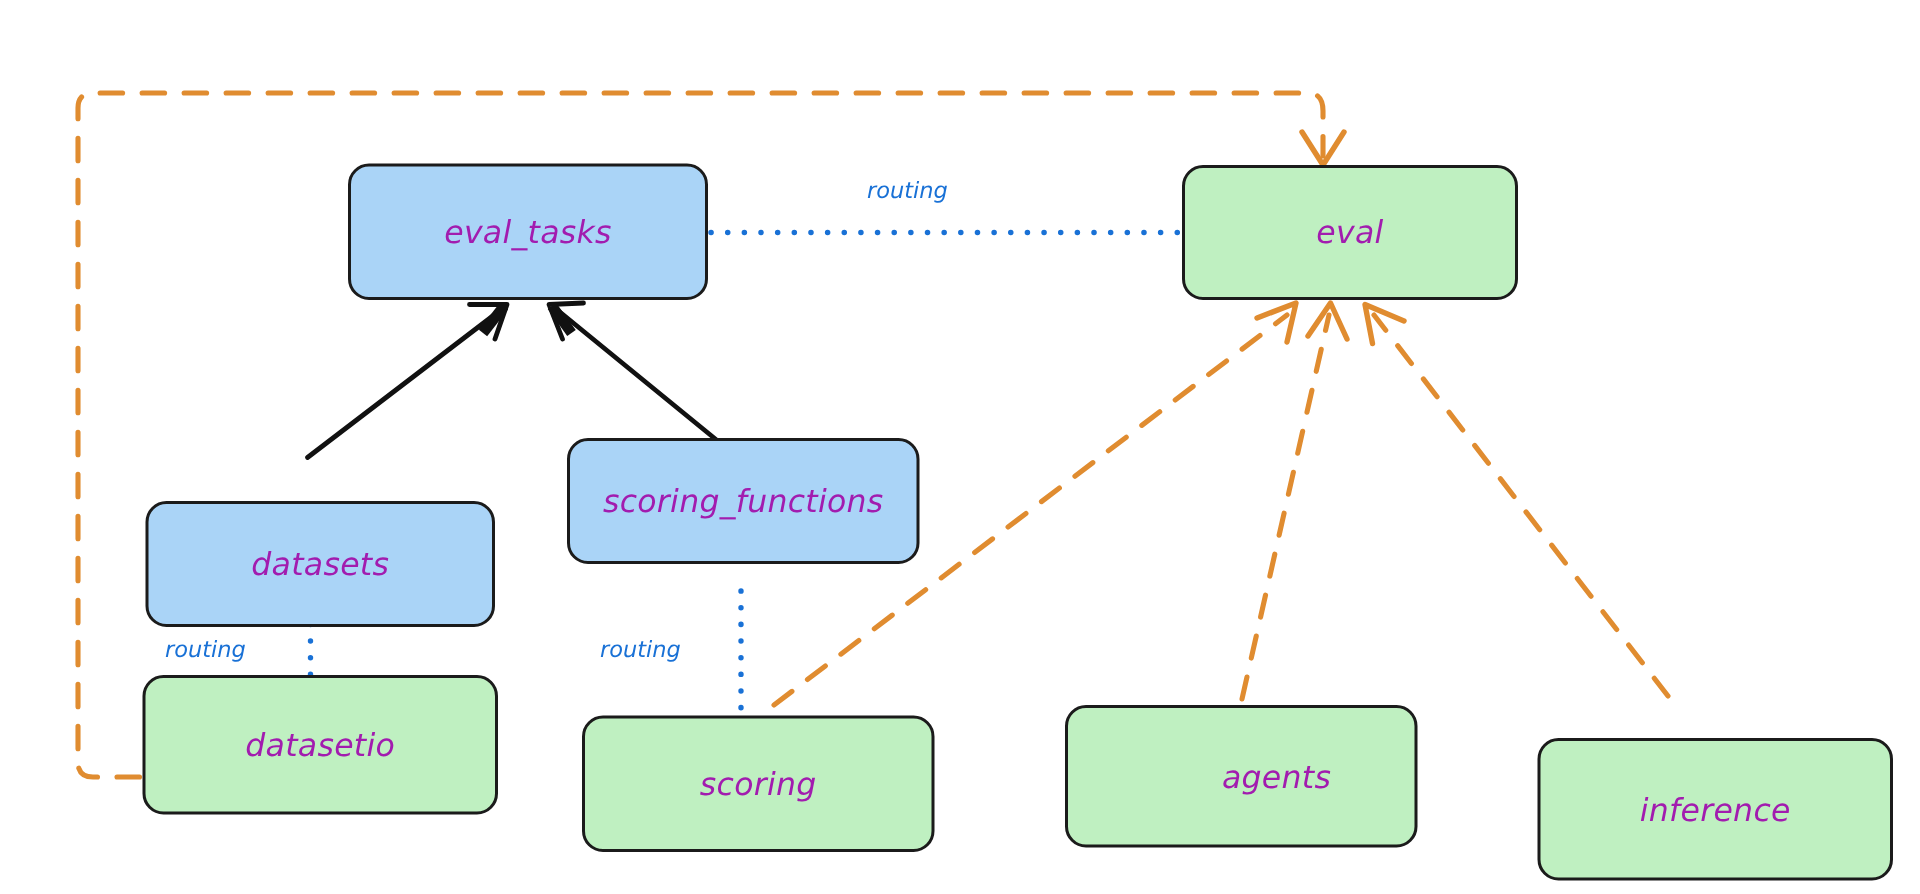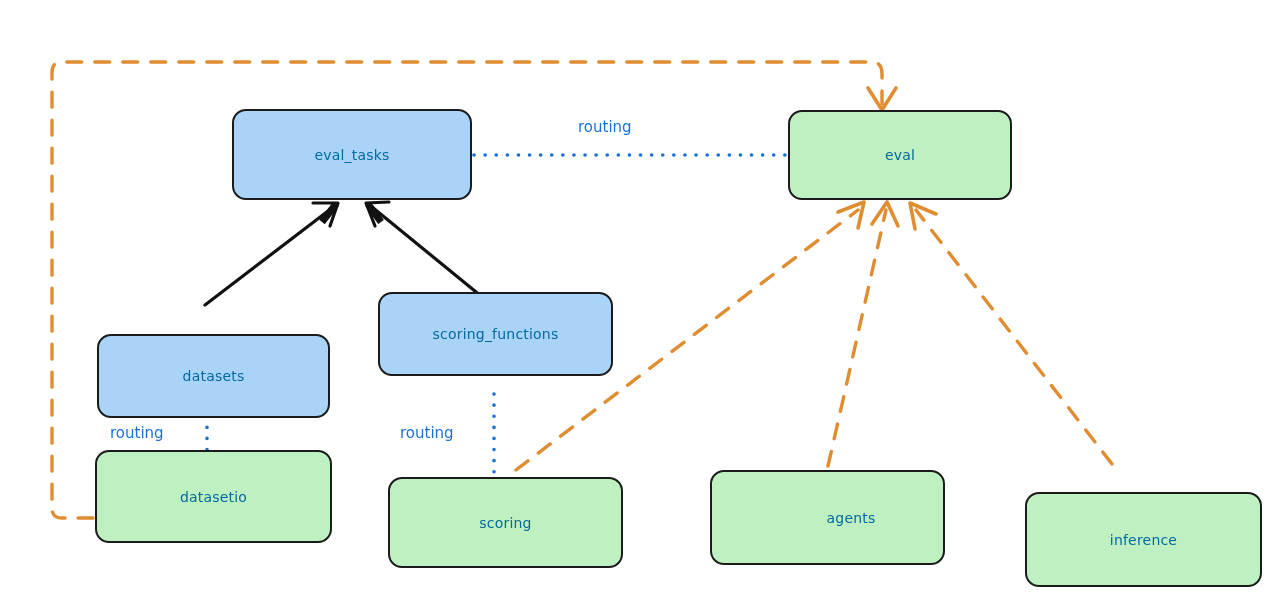--- a/index.html
+++ b/index.html
@@ -1,33 +1,33 @@
 <!DOCTYPE html>
 <html><head>
 <meta charset="utf-8">
 <title>Provider Routing Diagram</title>
 <style>
   html,body{margin:0;padding:0;background:#ffffff;}
   body{
     width:1280px;height:596px;overflow:hidden;
     font-family:"DejaVu Sans", sans-serif;
   }
-  #canvas{position:relative;width:1280px;height:596px;background:#fff;}
+  #canvas{position:relative;width:1280px;height:596px;background:#fff;font-style:italic;}
   svg.layer{position:absolute;left:0;top:0;width:1280px;height:596px;overflow:visible;}
   svg.edges{z-index:1;}
   .node{
     position:absolute;
     display:flex;align-items:center;justify-content:center;
     box-sizing:border-box;
     border:2.6px solid #1b1b1b;
     border-radius:14px;
     z-index:3;
     font-family:"DejaVu Sans", sans-serif;
-    font-size:14px;
-    color:#0369a1;
+    font-size:21px;
+    color:#a21caf;
     letter-spacing:.2px;
     white-space:nowrap;
   }
   .node.blue{background:#aad4f7;}
   .node.green{background:#bff0c1;}
   .node-label{pointer-events:none;}
   .edge-label{
     position:absolute;
     z-index:4;
     color:#1971d6;

